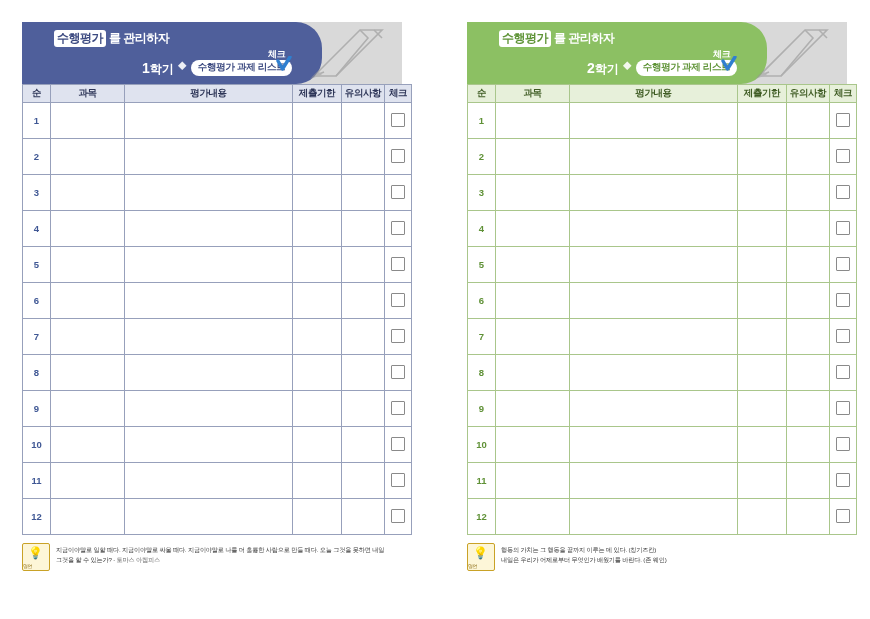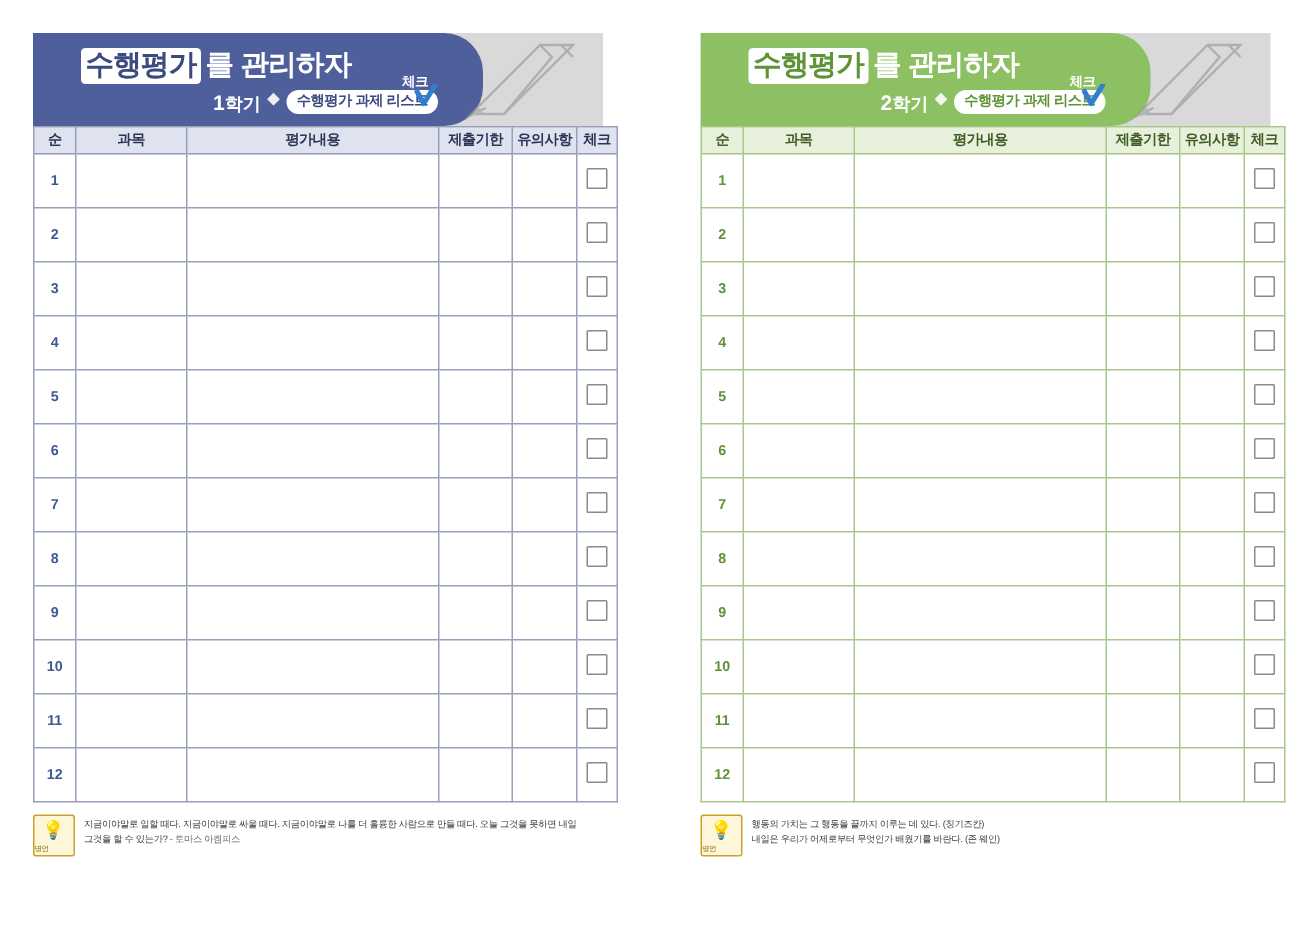--- a/index.html
+++ b/index.html
@@ -44,21 +44,21 @@
     border-top-right-radius: 26px;
     border-bottom-right-radius: 26px;
   }
   .blue .banner-title-block  { background: #4f5f9b; }
   .green .banner-title-block { background: #8cc063; }
 
   .banner-title {
     position: absolute;
     left: 16px;
     top: 8px;
-    font-size: 19px;
+    font-size: 12px;
     font-weight: bold;
     letter-spacing: -0.5px;
     white-space: nowrap;
     padding-left: 16px;
   }
   .banner-title .hl {
     background: #ffffff;
     padding: 1px 3px 2px 3px;
     border-radius: 3px;
   }

